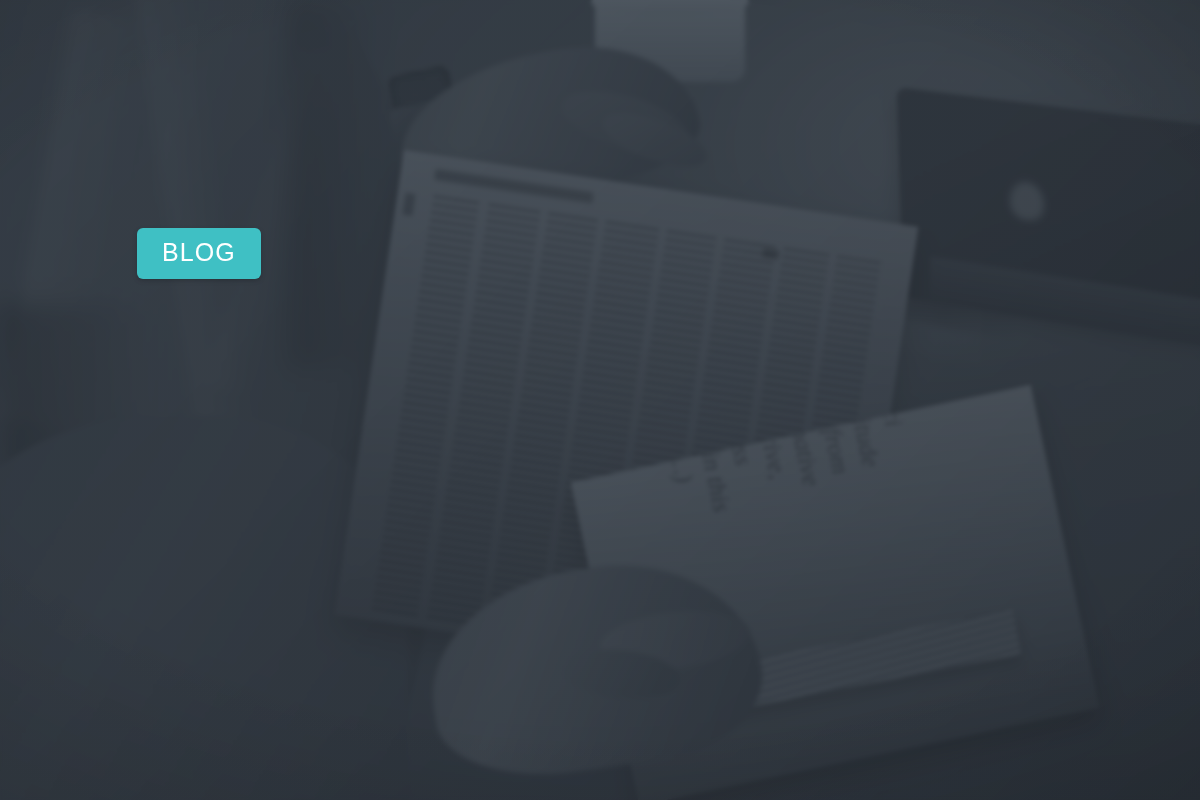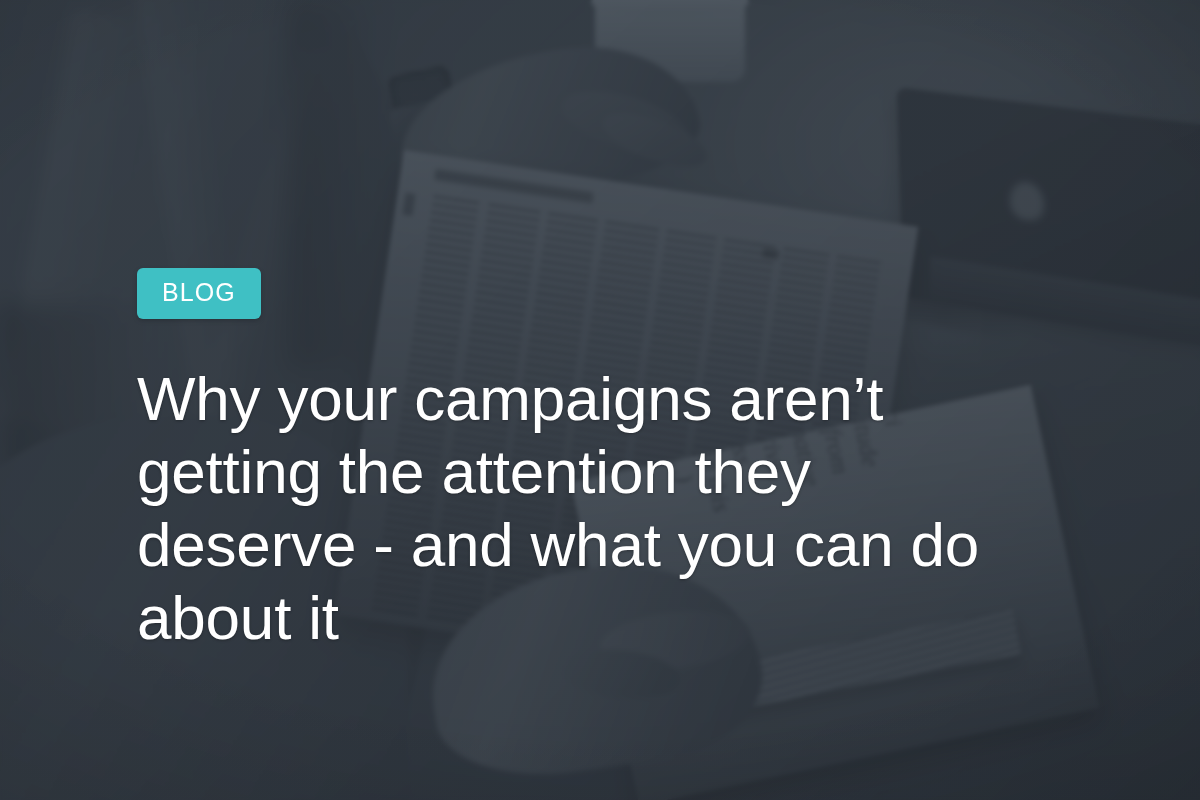--- a/index.html
+++ b/index.html
@@ -249,21 +249,20 @@
     display:inline-block;
     background:#3fc0c4;
     color:#ffffff;
     font-size:25px;
     letter-spacing:1.1px;
     font-weight:400;
     padding:12px 25px 14px;
     border-radius:6px;
     line-height:1;
     box-shadow:0 2px 5px rgba(0,0,0,.18);
-    margin-top:40px;
   }
   .headline{
     margin:43px 0 0;
     color:#ffffff;
     font-size:62px;
     line-height:73px;
     font-weight:300;
     letter-spacing:-.2px;
     max-width:880px;
     text-shadow:0 1px 3px rgba(0,0,0,.30);
@@ -341,16 +340,15 @@
     <div class="thumb-low"></div>
 
     <div class="photo-blur"></div>
     <div class="tint"></div>
     <div class="tint2"></div>
     <div class="vignette"></div>
   </div>
 
   <div class="content">
     <div class="badge">BLOG</div>
-    <h1 class="headline">Why your campaigns aren’t getting the attention they deserve - and what you can do about it</h1>
   </div>
 
 </div>
 
 </body></html>

